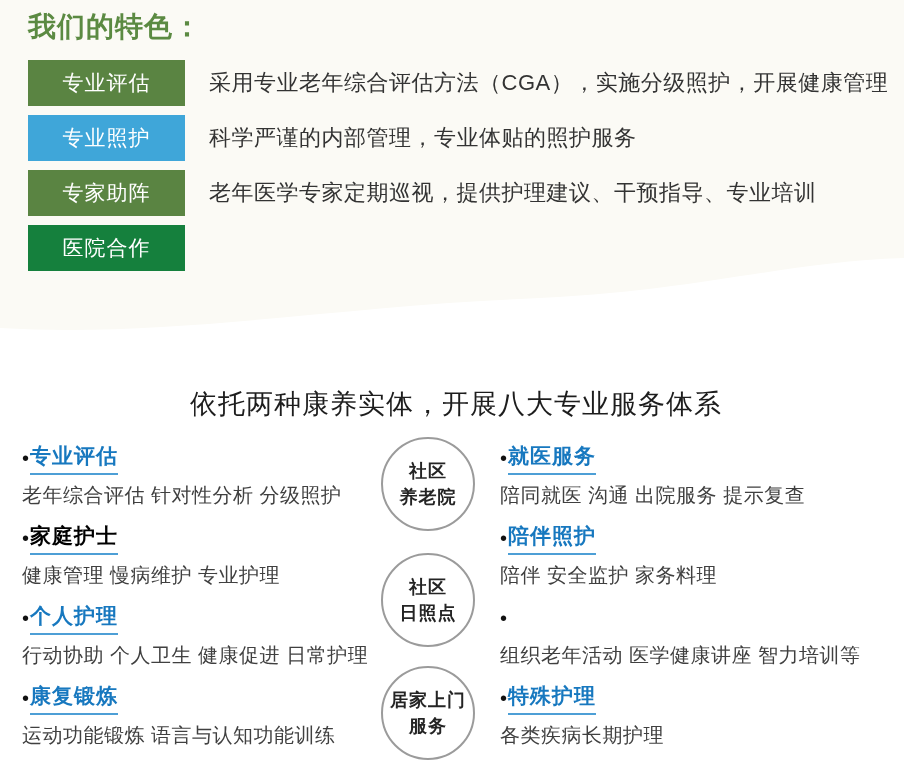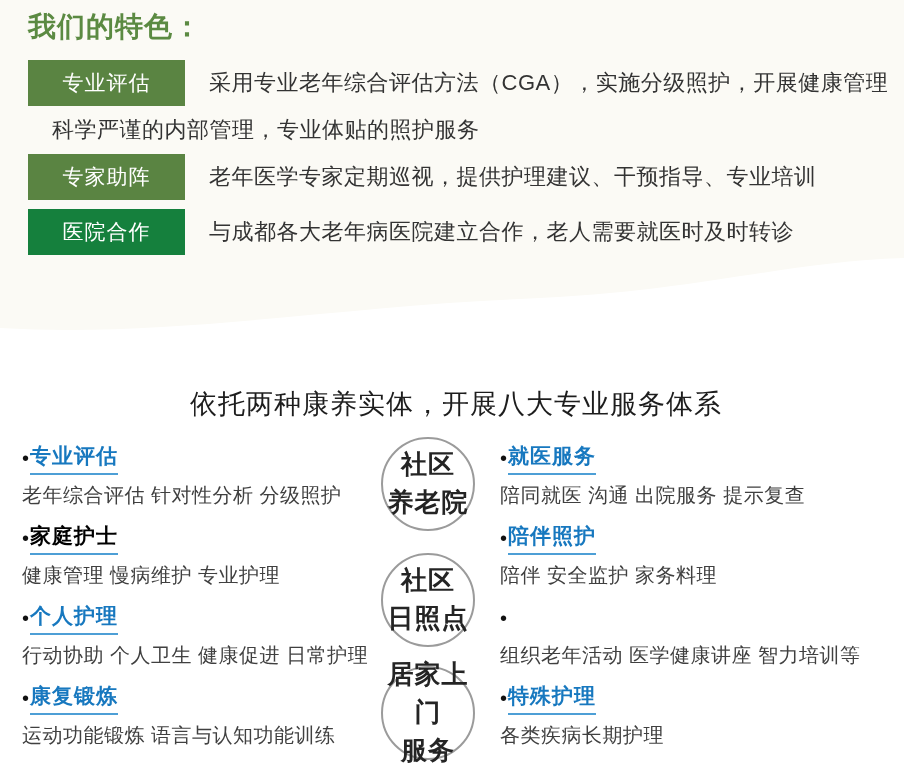--- a/index.html
+++ b/index.html
@@ -88,21 +88,21 @@
     width: 94px;
     height: 94px;
     border: 2px solid #9b9b9b;
     border-radius: 50%;
     background: #ffffff;
     display: flex;
     flex-direction: column;
     align-items: center;
     justify-content: center;
     text-align: center;
-    font-size: 26px;
+    font-size: 18px;
     font-weight: bold;
     color: #242424;
     line-height: 1.45;
     letter-spacing: 1px;
   }
   .circle-1 { top: 437px; }
   .circle-2 { top: 553px; }
   .circle-3 { top: 666px; }
 </style>
 </head>
@@ -116,31 +116,31 @@
 
   <div class="features">
     <div class="features-title" style="color: rgb(91, 138, 66);">我们的特色：</div>
 
     <div class="feature-row">
       <div class="feature-label" style="background-color: rgb(90, 132, 66);">专业评估</div>
       <div class="feature-desc">采用专业老年综合评估方法（CGA），实施分级照护，开展健康管理</div>
     </div>
 
     <div class="feature-row">
+      <div class="feature-label" style="background-color: rgb(63, 166, 217);">专业照护</div>
       <div class="feature-desc">科学严谨的内部管理，专业体贴的照护服务</div>
     </div>
 
     <div class="feature-row">
       <div class="feature-label" style="background-color: rgb(90, 132, 66); text-align: center;">专家助阵</div>
       <div class="feature-desc">老年医学专家定期巡视，提供护理建议、干预指导、专业培训</div>
     </div>
 
     <div class="feature-row">
       <div class="feature-label" style="background-color: #15803d;">医院合作</div>
-      <div class="feature-desc">与成都各大老年病医院建立合作，老人需要就医时及时转诊</div>
     </div>
   </div>
 
   <div class="services-heading">依托两种康养实体，开展八大专业服务体系</div>
 
   <div class="svc-col svc-col-left">
 
     <div class="svc-item">
       <div class="svc-title-line">
         <span class="bullet">•</span>

